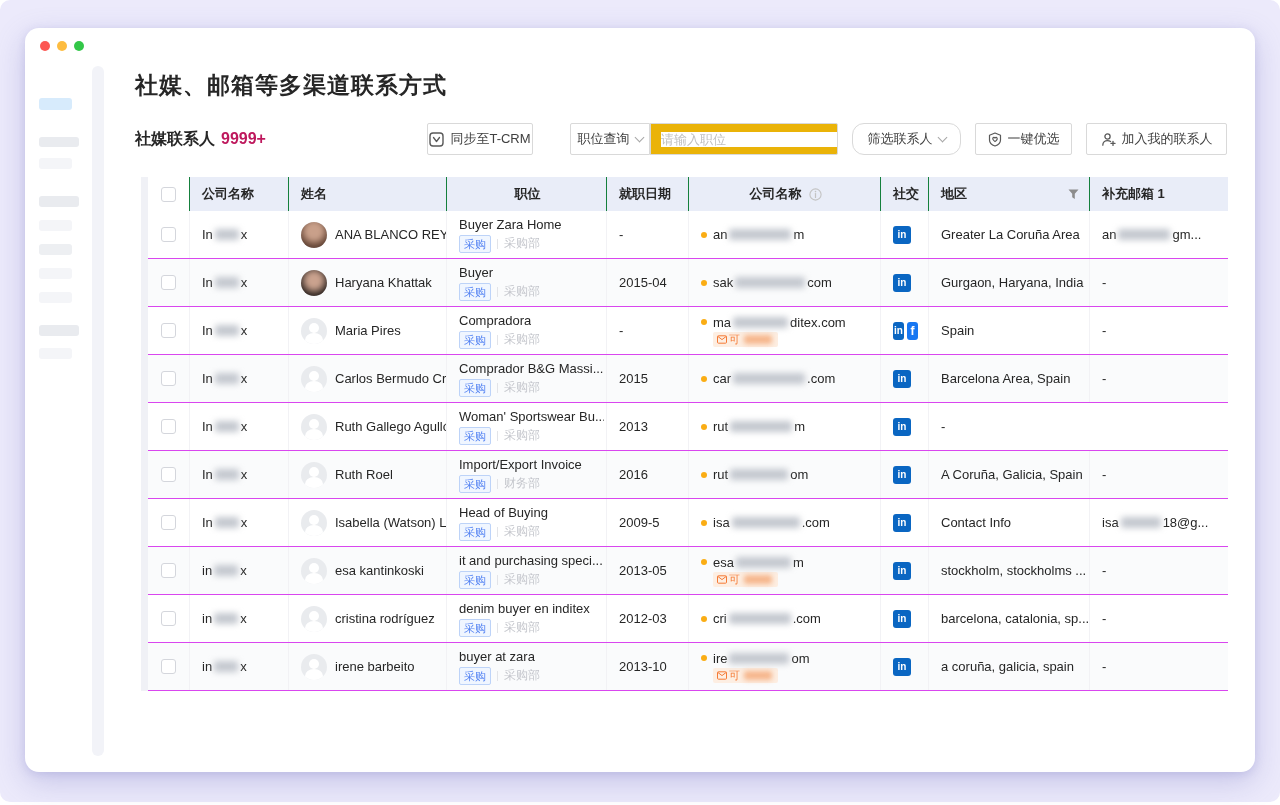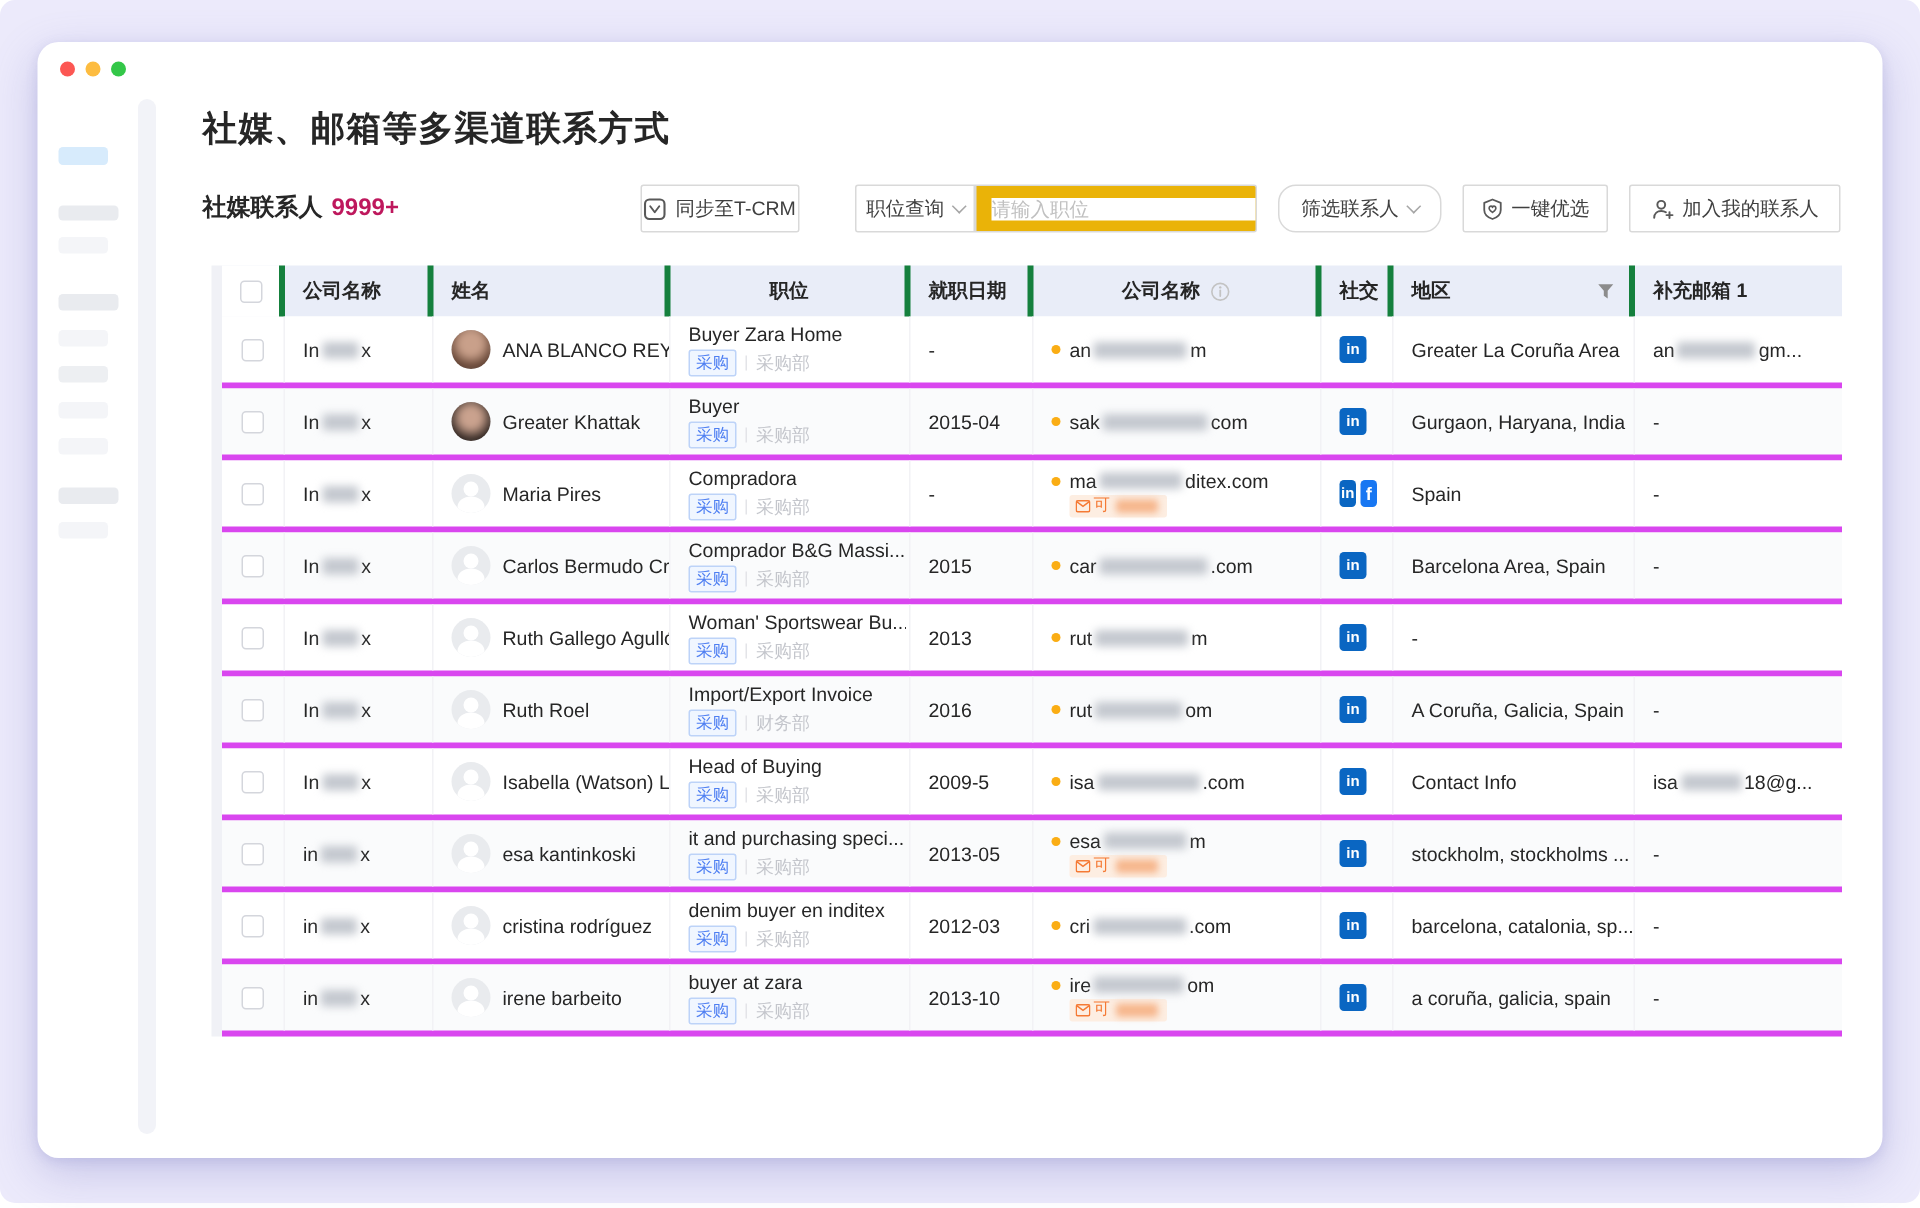--- a/index.html
+++ b/index.html
@@ -24,23 +24,23 @@
   .btn svg { flex:0 0 auto; }
   .chev { width:7px; height:7px; border-right:1.4px solid #a6a6a6; border-bottom:1.4px solid #a6a6a6; transform:rotate(45deg); margin-top:-4px; }
   .search-box { position:absolute; top:95px; height:32px; background:#eab308; border:1px solid #d9d9d9; border-radius:0 2px 2px 0;
                 display:flex; align-items:center; padding:0 10px; }
   .search-box input { border:none; outline:none; flex:1; font-size:13px; color:#404040; font-family:inherit; }
   .search-box input::placeholder { color:#c0c0c0; }
   
   .table-left-strip { position:absolute; left:116px; top:149px; width:7px; height:514px; background:#f0f1f6; }
   .table { position:absolute; left:123px; top:149px; width:1080px; background:#fff; }
   .thead { display:flex; height:34px; background:#e9edf8; }
-  .thead .cell { display:flex; align-items:center; font-size:13px; font-weight:700; color:#262626; border-right:4px solid #15803d; }
+  .thead .cell { display:flex; align-items:center; font-size:13px; font-weight:700; color:#262626; border-right:1px solid #15803d; }
   .thead .c-check { background:#ffffff; }
-  .trow { display:flex; height:48px; border-bottom:4px solid #d946ef; background:#fff; }
+  .trow { display:flex; height:48px; border-bottom:1px solid #d946ef; background:#fff; }
   .trow.alt { background:#fafbfc; }
   .cell { padding:0 10px 0 12px; display:flex; align-items:center; overflow:hidden; white-space:nowrap; }
   .trow .cell { border-right:1px solid #f2f2f5; font-size:13px; color:#262626; }
   .c-check  { width:42px; justify-content:center; padding:0; }
   .c-company{ width:99px; }
   .c-name   { width:158px; gap:8px; }
   .c-pos    { width:160px; flex-direction:column; align-items:flex-start; justify-content:center; gap:3px; }
   .c-date   { width:82px; }
   .c-email  { width:192px; flex-direction:column; align-items:flex-start; justify-content:center; gap:2px; }
   .c-social { width:48px; gap:3px; }
@@ -224,21 +224,21 @@
     <div class="cell c-check">
             <span class="checkbox"></span>
           </div>
     <div class="cell c-company">
             <span>In</span>
             <span class="blur blur-co"></span>
             <span>x</span>
           </div>
     <div class="cell c-name">
       <span class="avatar photo-2"></span>
-      <span>Greater Khattak</span>
+      <span>Haryana Khattak</span>
     </div>
     <div class="cell c-pos">
       <div class="pos-title">Buyer</div>
       <div class="pos-meta">
         <span class="tag">采购</span>
         <span class="meta-sep"></span>
         <span class="dept">采购部</span>
       </div>
     </div>
     <div class="cell c-date">2015-04</div>

